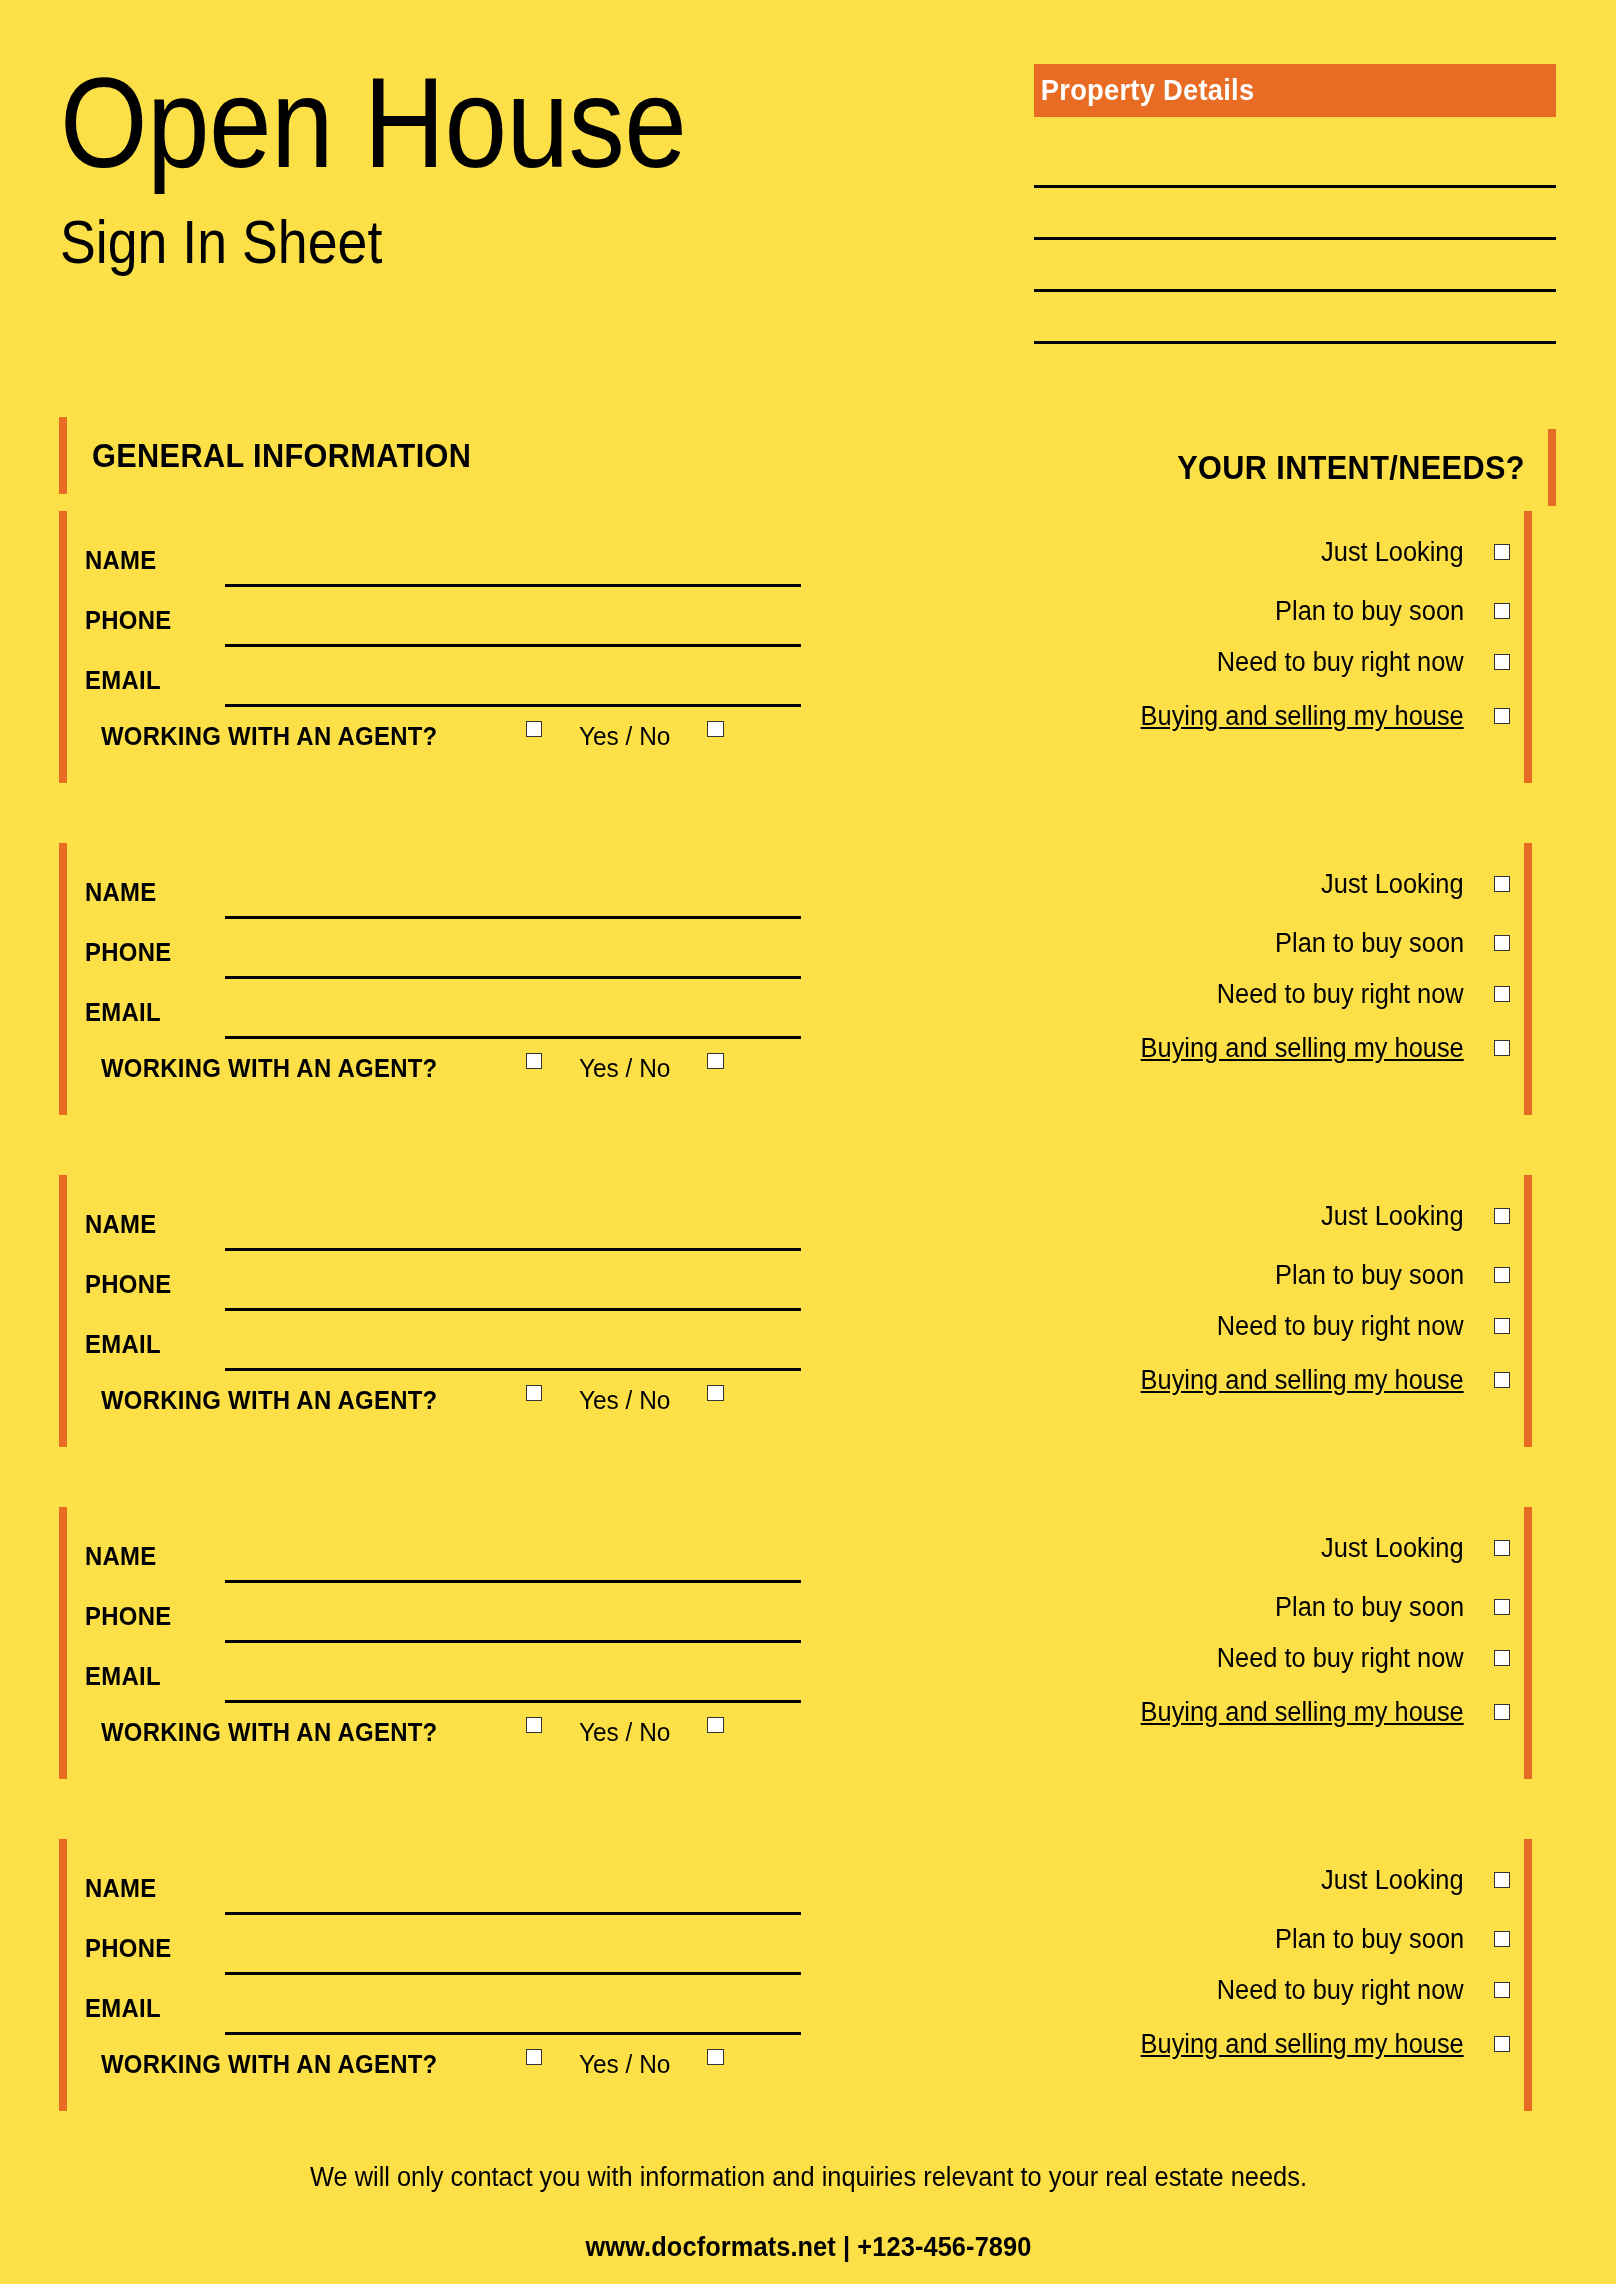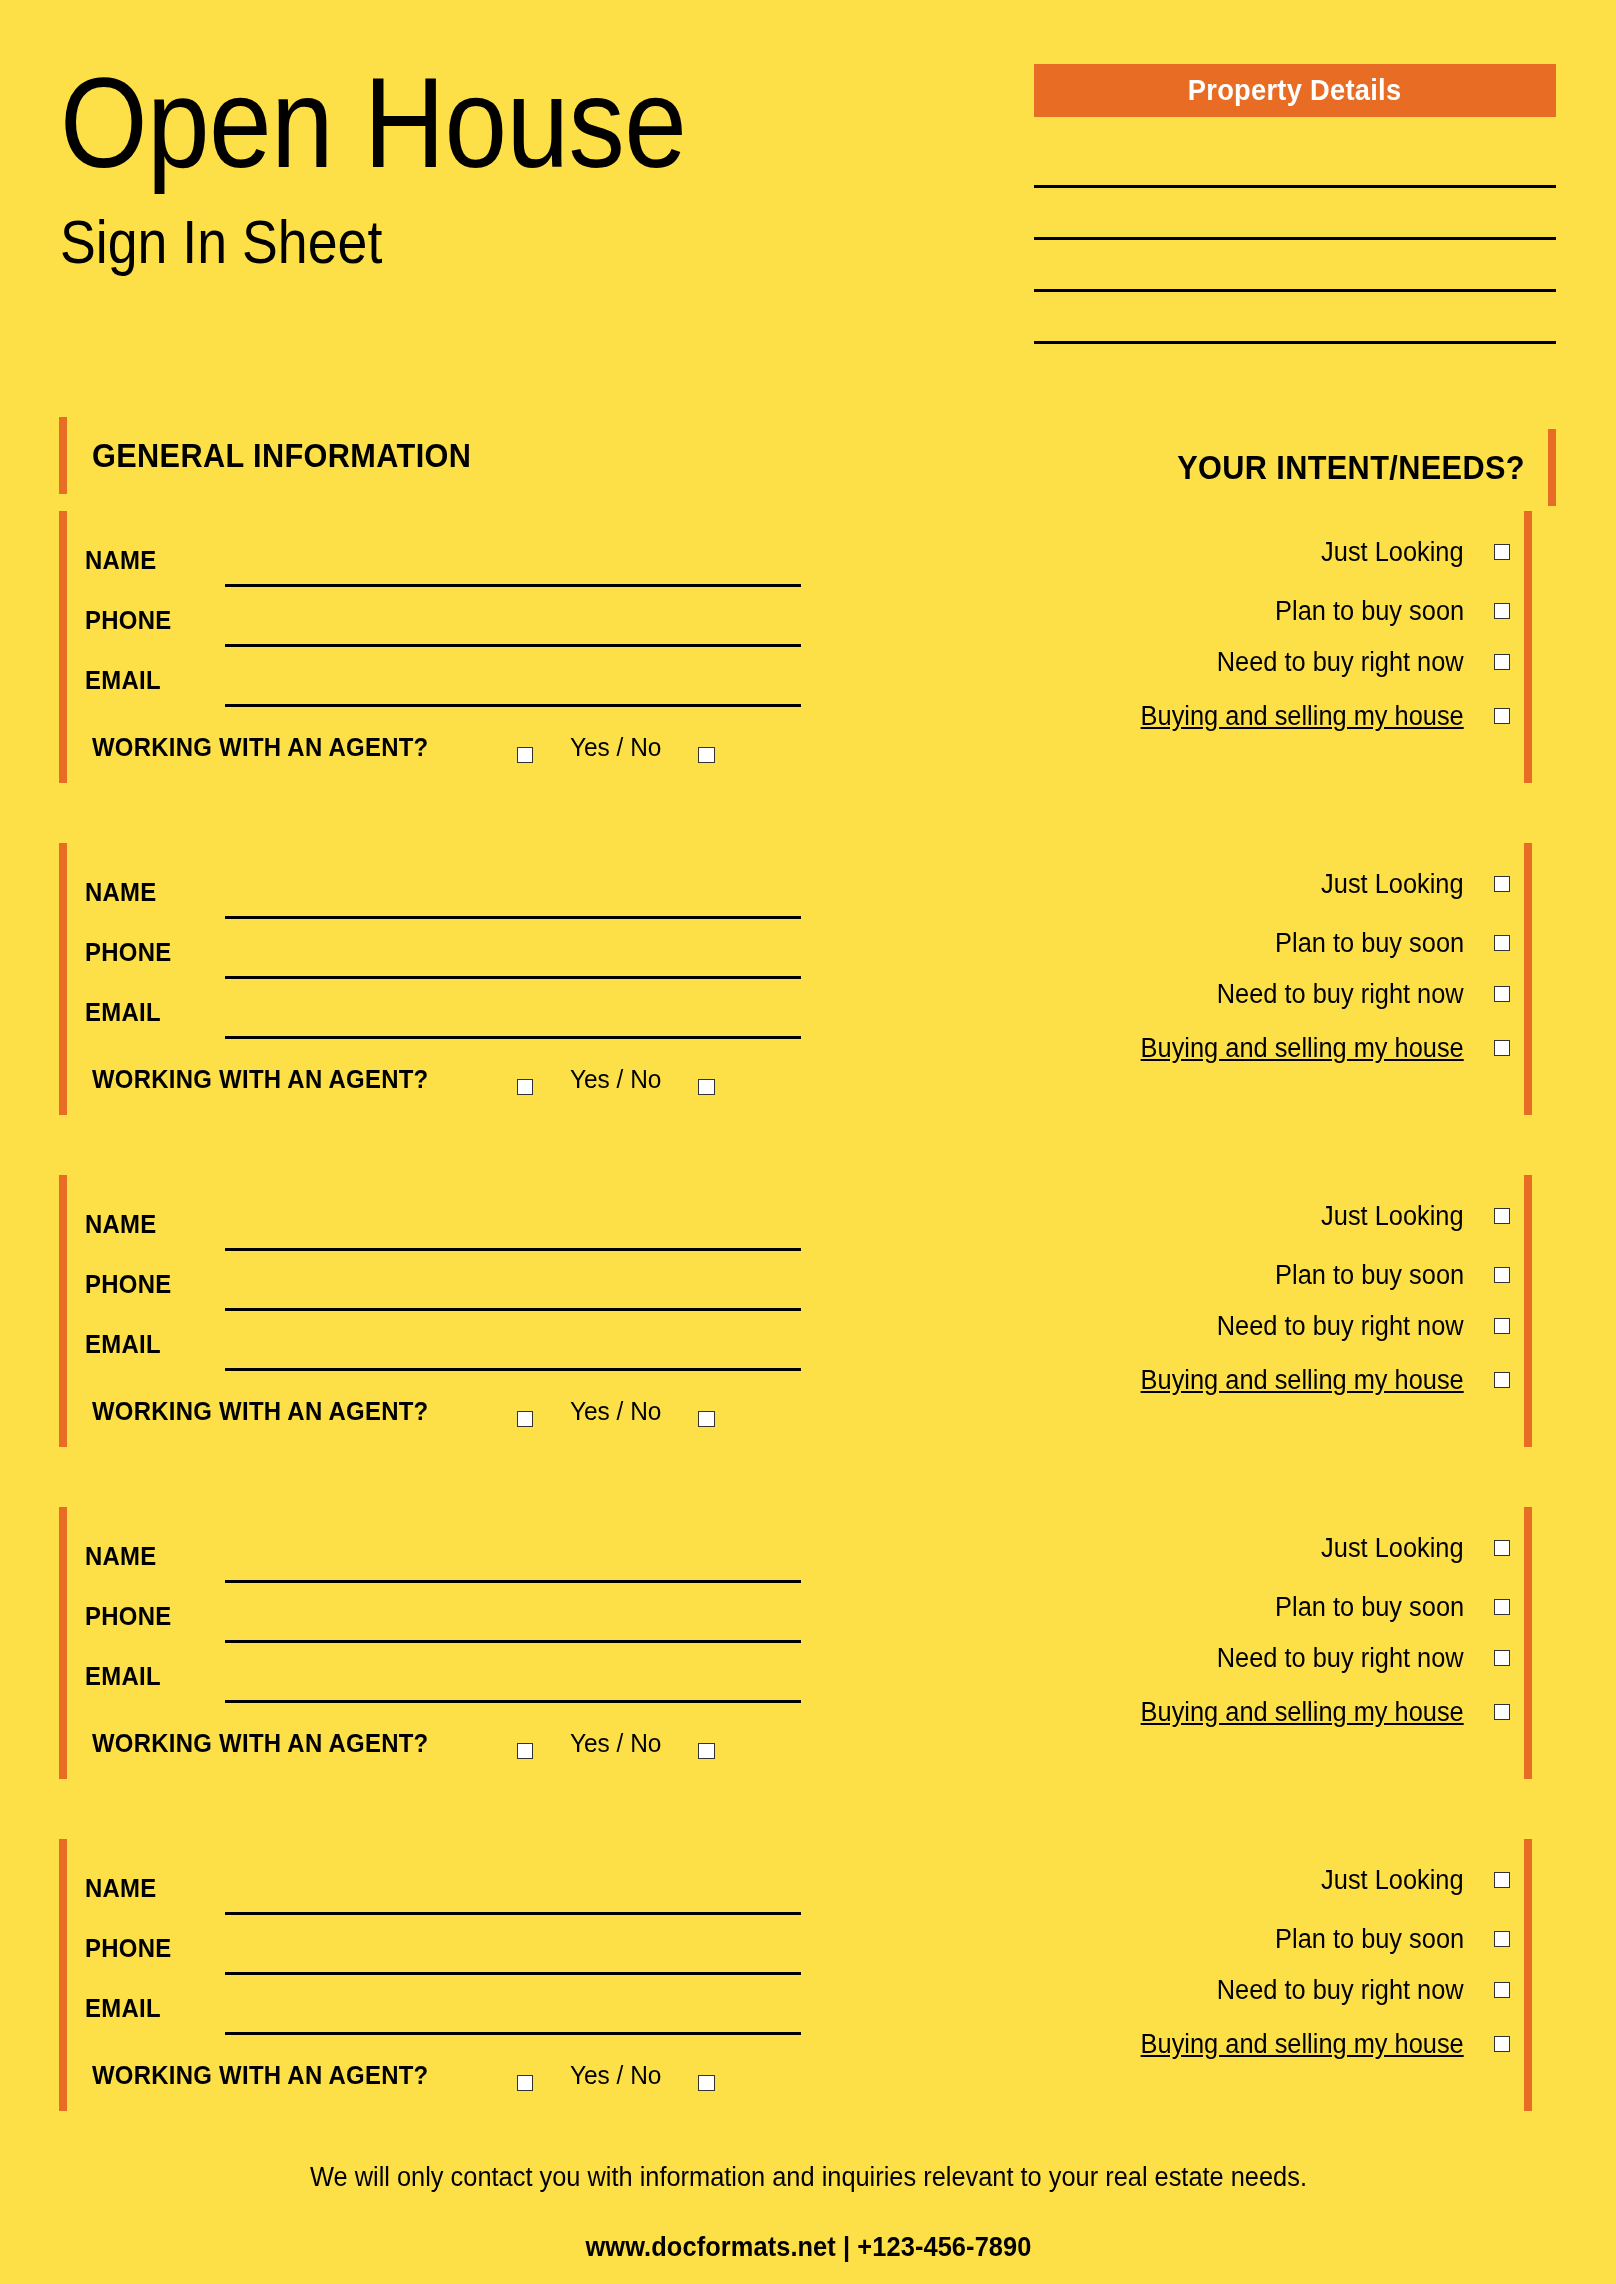--- a/index.html
+++ b/index.html
@@ -52,21 +52,21 @@
     position: absolute;
     left: 1034px;
     top: 64px;
     width: 522px;
   }
   .prop-header {
     height: 53px;
     background: #E86C24;
     display: flex;
     align-items: center;
-    justify-content: center;
+    justify-content: flex-start;
   }
   .prop-header-label {
     color: #ffffff;
     font-size: 29px;
     font-weight: bold;
     letter-spacing: 0.3px;
     transform: scaleX(0.94);
   }
   .prop-lines {
     margin-top: 68px;
@@ -184,26 +184,26 @@
   .field-line {
     position: absolute;
     left: 140px;
     right: 0;
     top: 47px;
     border-top: 3.3px solid #000000;
   }
 
   .agent-row {
     position: absolute;
-    left: 7px;
+    left: 16px;
     top: 210px;
     width: 716px;
     height: 42px;
     display: flex;
-    align-items: flex-end;
+    align-items: flex-start;
   }
   .agent-label {
     font-size: 26px;
     font-weight: bold;
     letter-spacing: 0.3px;
     white-space: nowrap;
     transform: scaleX(0.92);
     transform-origin: left center;
   }
   .chk {

